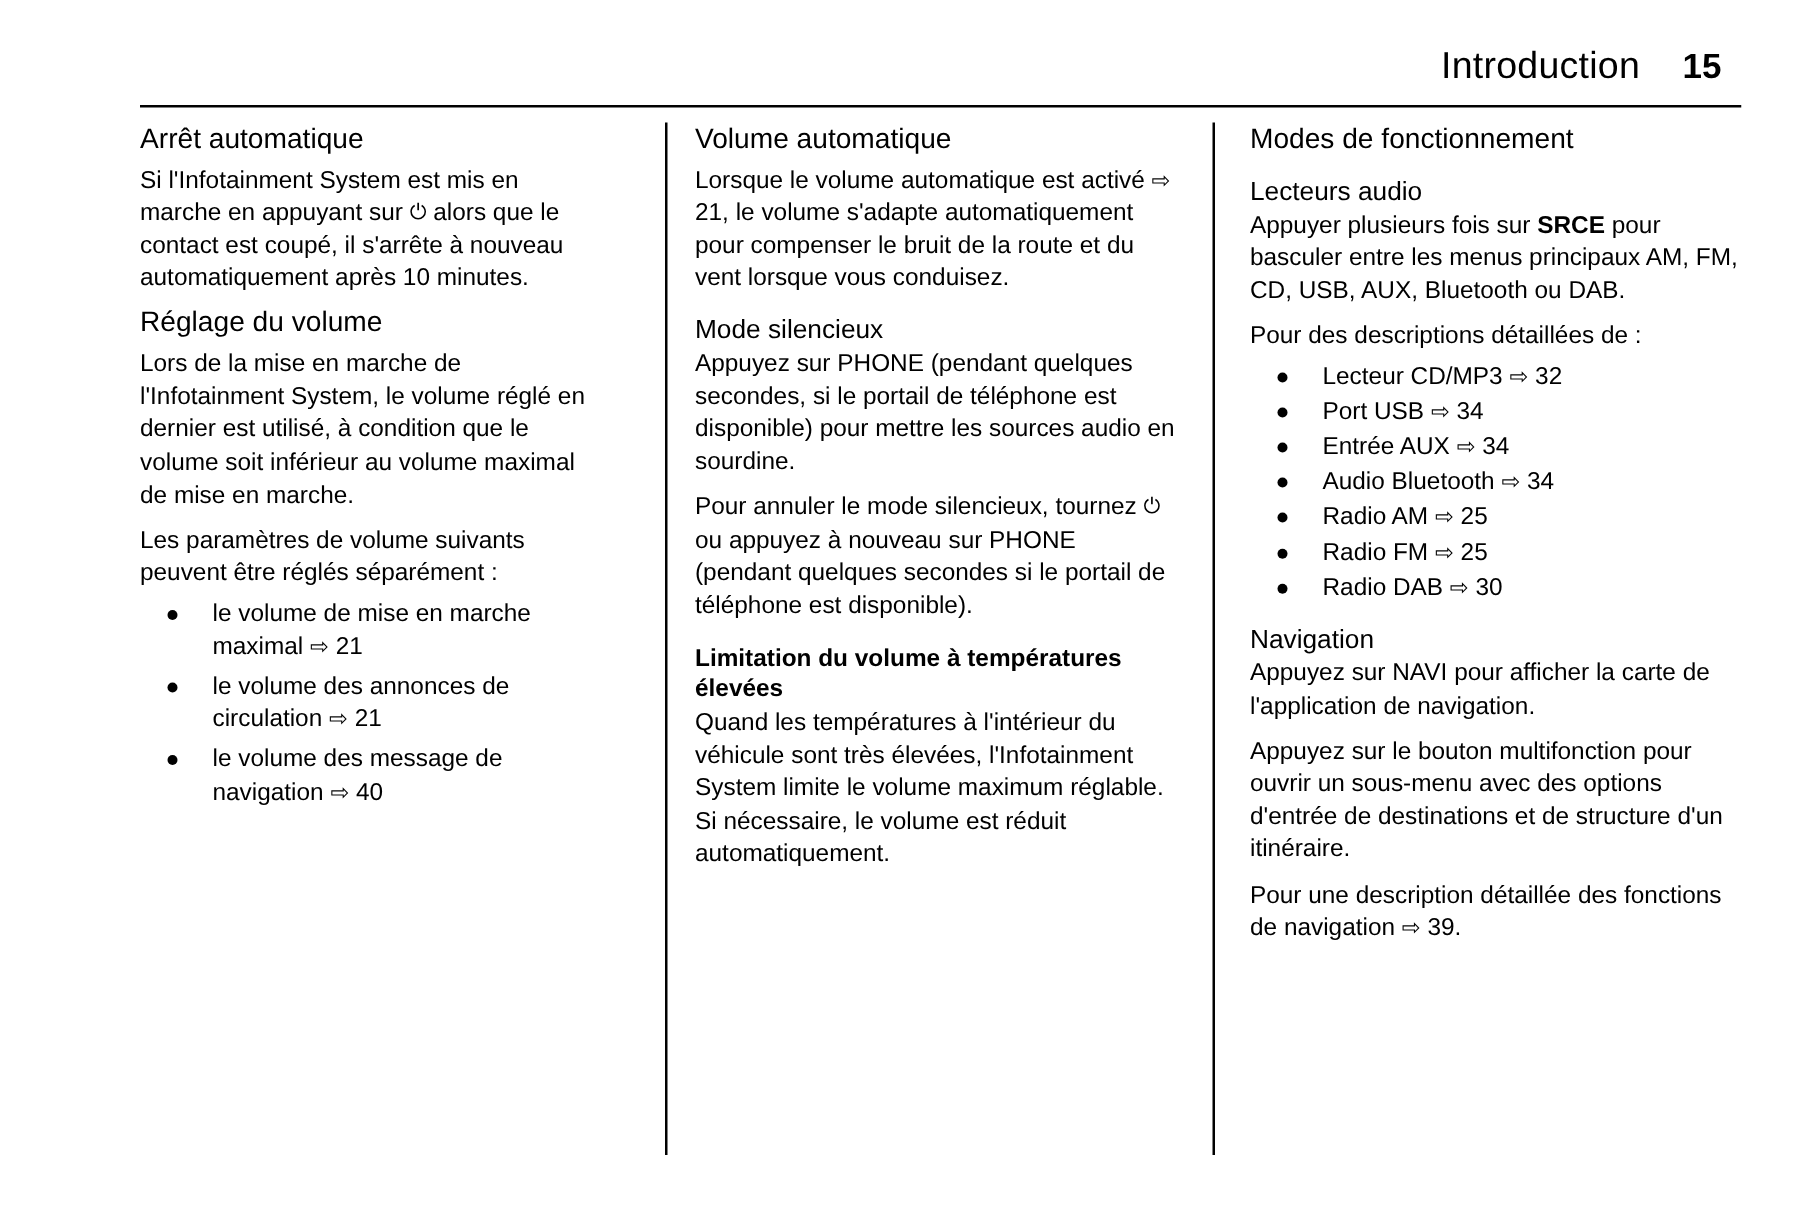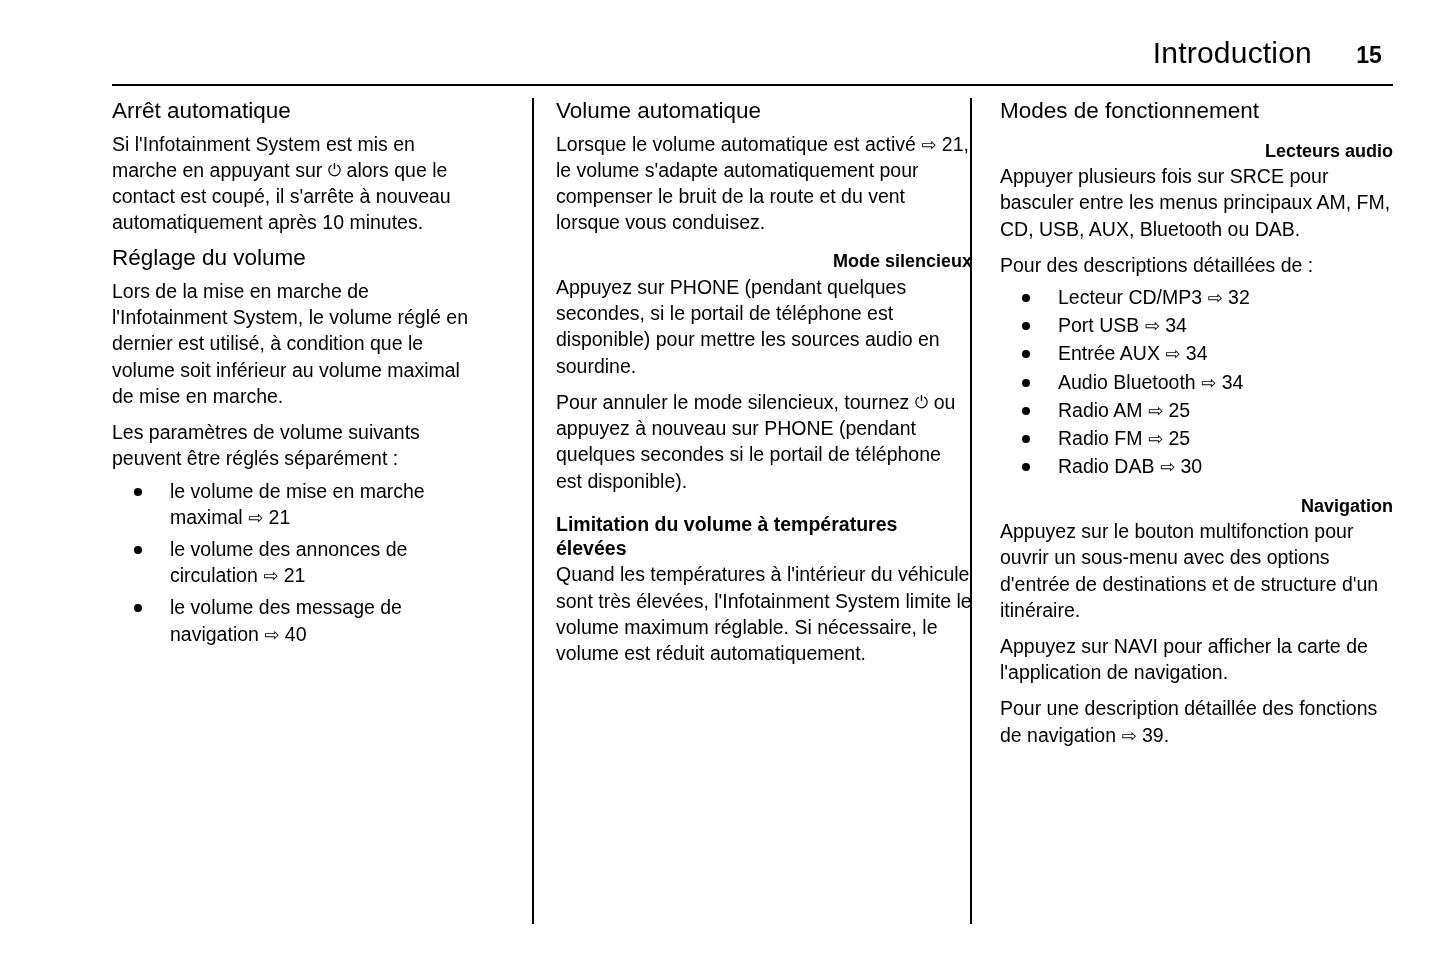--- a/index.html
+++ b/index.html
@@ -30,25 +30,25 @@
     display: flex;
     align-items: baseline;
     justify-content: flex-end;
   }
   .header-title {
     font-size: 30px;
     font-weight: normal;
     letter-spacing: 0.2px;
   }
   .header-page {
-    font-size: 23px;
+    font-size: 28px;
     font-weight: bold;
     margin-left: 34px;
     min-width: 46px;
-    text-align: center;
+    text-align: left;
   }
   .header-rule {
     position: absolute;
     left: 112px;
     top: 84px;
     width: 1281px;
     height: 2px;
     background: #000000;
   }
   
@@ -58,44 +58,43 @@
     top: 98px;
     width: 1281px;
     height: 826px;
     display: flex;
   }
   .col {
     position: relative;
     box-sizing: border-box;
   }
   .col-1 { width: 422px; padding-right: 50px; }
-  .col-2 { width: 438px; padding-left: 22px; }
+  .col-2 { width: 438px; padding-left: 22px; padding-right: 32px; }
   .col-3 { width: 421px; padding-left: 28px; }
   .divider {
     position: absolute;
     top: 0;
     width: 2px;
     height: 826px;
     background: #000000;
   }
   .div-1 { left: 420px; }
   .div-2 { left: 858px; }
 
   h2.section {
     font-size: 22.5px;
     font-weight: normal;
     margin: 0 0 6px 0;
     line-height: 1.18;
   }
   h3.sub {
-    font-size: 18px;
-    font-weight: bold;
+    font-size: 21px;
+    font-weight: normal;
     margin: 16px 0 1px 0;
     line-height: 1.2;
-    text-align: right;
   }
   h3.subb {
     font-size: 19.5px;
     font-weight: bold;
     margin: 19px 0 1px 0;
     line-height: 1.22;
   }
   p {
     font-size: 19.5px;
     line-height: 1.345;
@@ -129,21 +128,21 @@
   .power {
     font-family: "DejaVu Sans", sans-serif;
     font-size: 17px;
     position: relative;
     top: -1px;
   }
   .ref {
     font-family: "DejaVu Sans", sans-serif;
     font-size: 18px;
   }
-  .bold { font-weight: normal; }
+  .bold { font-weight: bold; }
   .nowrap { white-space: nowrap; }
 </style>
 </head>
 <body>
 
 <div class="page">
 
   <div class="header">
     <div class="header-title">Introduction</div>
     <div class="header-page">15</div>
@@ -197,19 +196,19 @@
         <li><span>Lecteur CD/MP3 </span><span class="ref">⇨</span> <span>32</span></li>
         <li><span>Port USB </span><span class="ref">⇨</span> <span>34</span></li>
         <li><span>Entrée AUX </span><span class="ref">⇨</span> <span>34</span></li>
         <li><span>Audio Bluetooth </span><span class="ref">⇨</span> <span>34</span></li>
         <li><span>Radio AM </span><span class="ref">⇨</span> <span>25</span></li>
         <li><span>Radio FM </span><span class="ref">⇨</span> <span>25</span></li>
         <li><span>Radio DAB </span><span class="ref">⇨</span> <span>30</span></li>
       </ul>
 
       <h3 class="sub">Navigation</h3>
+      <p><span>Appuyez sur </span><span>NAVI</span><span> pour afficher la carte de l'application de navigation.</span></p>
       <p>Appuyez sur le bouton multifonction pour ouvrir un sous-menu avec des options d'entrée de destinations et de structure d'un itinéraire.</p>
-      <p><span>Appuyez sur </span><span>NAVI</span><span> pour afficher la carte de l'application de navigation.</span></p>
       <p><span>Pour une description détaillée des fonctions de navigation </span><span class="ref">⇨</span><span> 39.</span></p>
     </div>
 
   </div>
 </div>
 
 </body></html>

